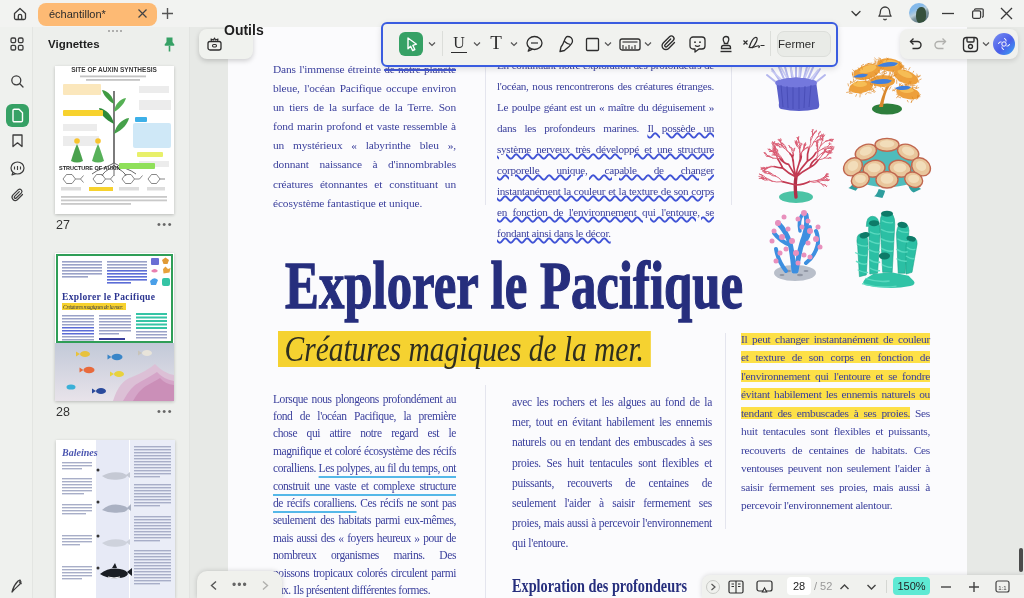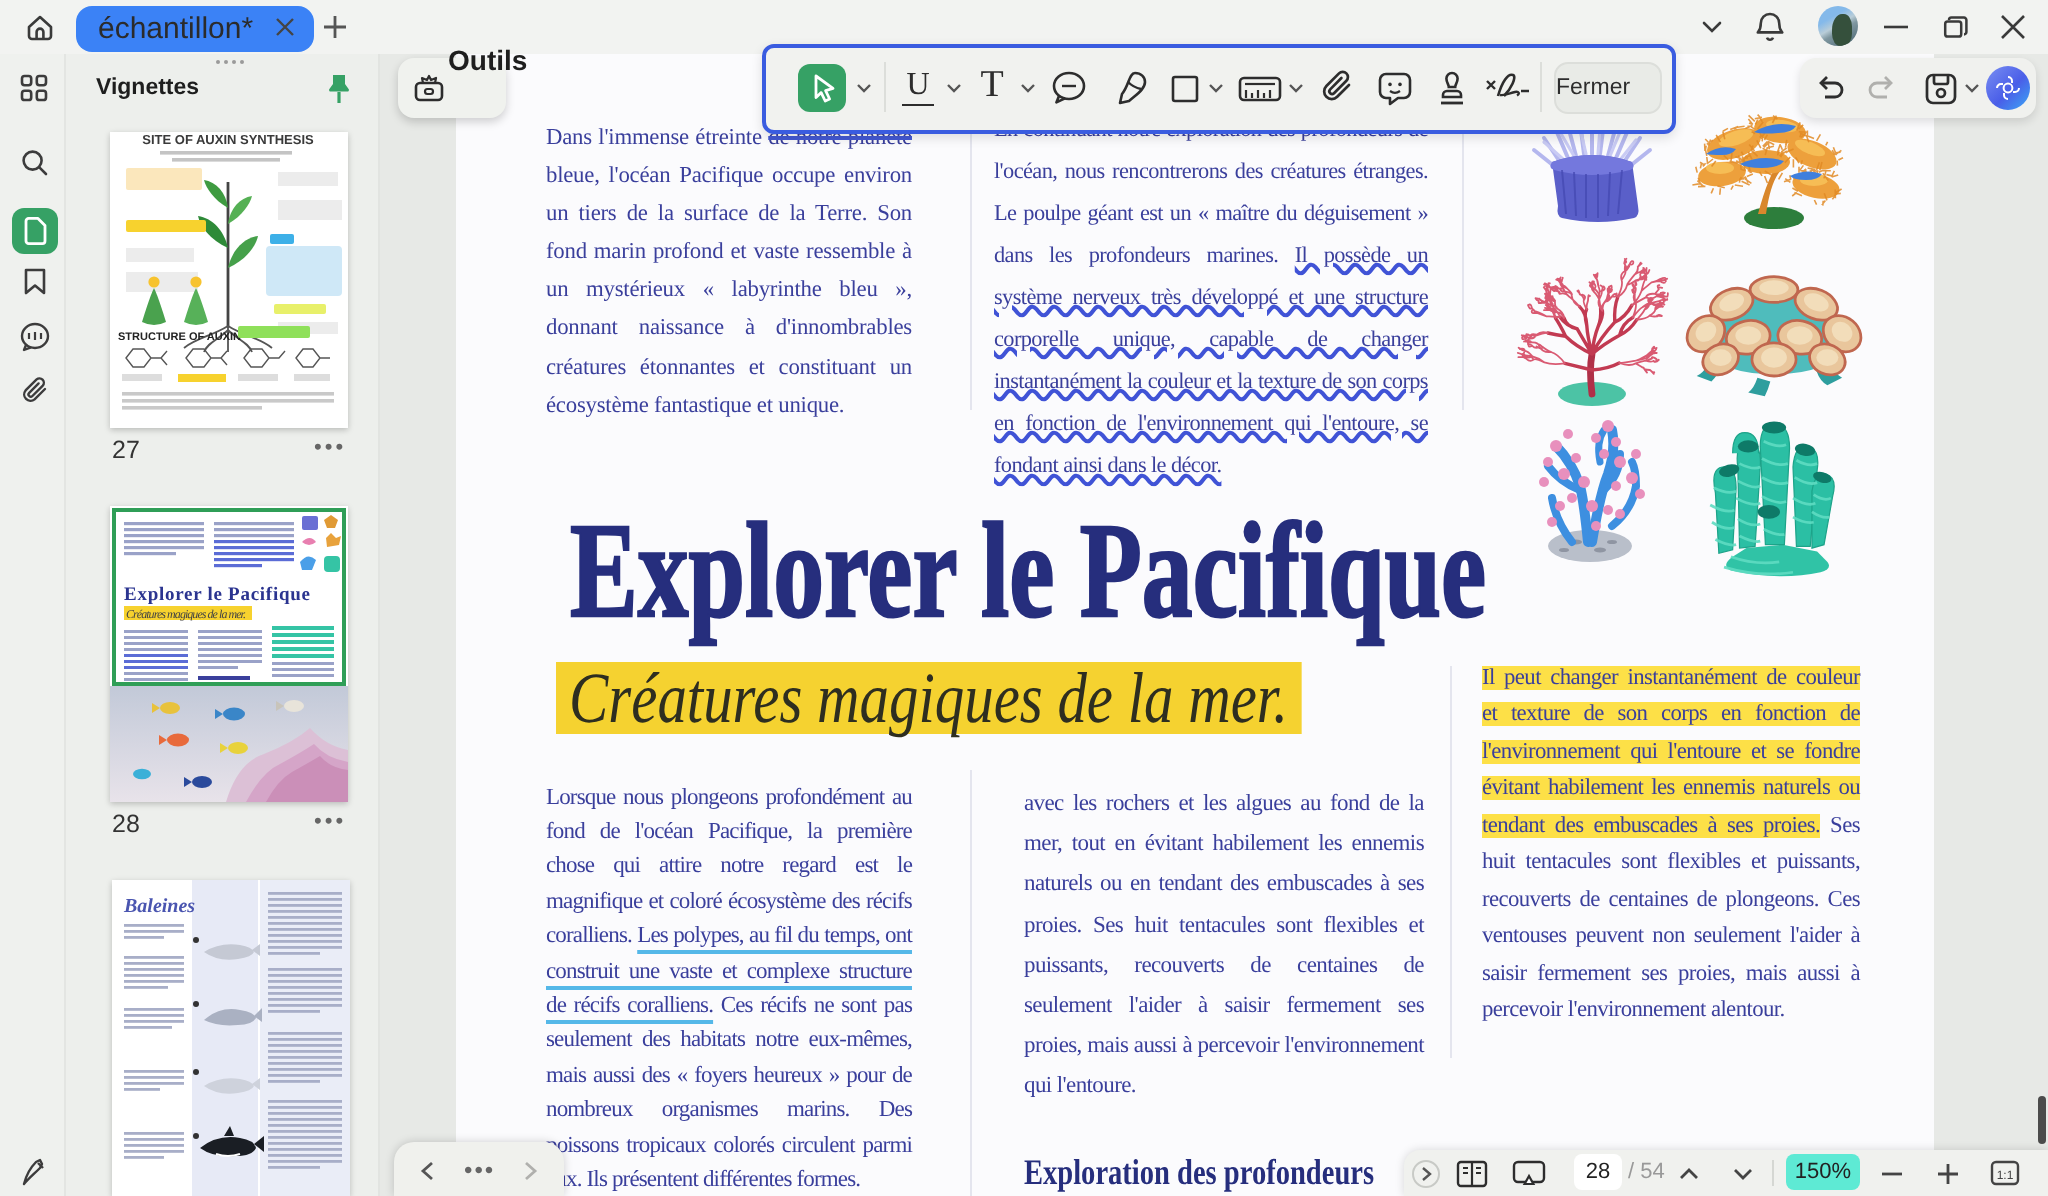--- a/index.html
+++ b/index.html
@@ -1,19 +1,19 @@
 <!DOCTYPE html>
 <html><head><meta charset="utf-8">
 <style>
 *{margin:0;padding:0;box-sizing:border-box}
 html,body{width:1024px;height:598px;overflow:hidden}
 body{font-family:"Liberation Sans",sans-serif;position:relative;background:#e7e9e6;color:#2d2d2d}
 .abs{position:absolute}
 #titlebar{position:absolute;left:0;top:0;width:1024px;height:27px;background:#f2f3f1}
-#tab{position:absolute;left:38px;top:3px;width:119px;height:23px;background:#3b82f6;border-radius:8px;font-size:15px;color:#2b2b2b;line-height:23px;padding-left:11px}
+#tab{position:absolute;left:38px;top:3px;width:119px;height:23px;background:#fdba74;border-radius:8px;font-size:11px;color:#2b2b2b;line-height:23px;padding-left:11px}
 #sidebar{position:absolute;left:0;top:27px;width:33px;height:571px;background:#eff1ee;border-right:1px solid #e3e5e2}
 #panel{position:absolute;left:33px;top:27px;width:157px;height:571px;background:#edefec;border-right:1px solid #e2e4e1}
 #page{position:absolute;left:228px;top:27px;width:739px;height:571px;background:#fbfbfd}
 .ser{font-family:"Liberation Serif",serif;color:#3a3f9c;position:absolute}
 .jl{display:block;text-align:justify;overflow:visible}
 .jl::after{content:"";display:inline-block;width:100%}
 .sq{text-decoration:underline;text-decoration-style:wavy;text-decoration-color:#4053d6;text-decoration-thickness:2px;text-underline-offset:0px}
 .strike{text-decoration:line-through;text-decoration-color:#4459d4;text-decoration-thickness:1.8px}
 .ul{text-decoration:underline;text-decoration-color:#55b8e8;text-decoration-thickness:1.6px;text-underline-offset:3.5px}
 .hl{background:#fde047}
@@ -374,21 +374,21 @@
 <div id="subt" class="ser">Créatures magiques de la mer.</div>
 
 <div id="c1bot" class="ser">
 <div class="jl">Lorsque nous plongeons profondément au</div>
 <div class="jl">fond de l'océan Pacifique, la première</div>
 <div class="jl">chose qui attire notre regard est le</div>
 <div class="jl">magnifique et coloré écosystème des récifs</div>
 <div class="jl">coralliens. <span class="ul">Les polypes, au fil du temps, ont</span></div>
 <div class="jl"><span class="ul">construit une vaste et complexe structure</span></div>
 <div class="jl"><span class="ul">de récifs coralliens.</span> Ces récifs ne sont pas</div>
-<div class="jl">seulement des habitats notre eux-mêmes,</div>
+<div class="jl">seulement des habitats parmi eux-mêmes,</div>
 <div class="jl">mais aussi des «&nbsp;foyers heureux&nbsp;» pour de</div>
 <div class="jl">nombreux organismes marins. Des</div>
 <div class="jl">poissons tropicaux colorés circulent parmi</div>
 <div>eux. Ils présentent différentes formes.</div>
 </div>
 
 <div id="c2bot" class="ser">
 <div class="jl">avec les rochers et les algues au fond de la</div>
 <div class="jl">mer, tout en évitant habilement les ennemis</div>
 <div class="jl">naturels ou en tendant des embuscades à ses</div>
@@ -400,21 +400,21 @@
 </div>
 <div id="c2head" class="ser">Exploration des profondeurs</div>
 
 <div id="c3" class="ser">
 <div class="jl"><span class="hl">Il peut changer instantanément de couleur</span></div>
 <div class="jl"><span class="hl">et texture de son corps en fonction de</span></div>
 <div class="jl"><span class="hl">l'environnement qui l'entoure et se fondre</span></div>
 <div class="jl"><span class="hl">évitant habilement les ennemis naturels ou</span></div>
 <div class="jl"><span class="hl">tendant des embuscades à ses proies.</span> Ses</div>
 <div class="jl">huit tentacules sont flexibles et puissants,</div>
-<div class="jl">recouverts de centaines de plongeons. Ces</div>
+<div class="jl">recouverts de centaines de habitats. Ces</div>
 <div class="jl">ventouses peuvent non seulement l'aider à</div>
 <div class="jl">saisir fermement ses proies, mais aussi à</div>
 <div>percevoir l'environnement alentour.</div>
 </div>
 
 <div id="corals" class="abs" style="left:740px;top:55px;width:200px;height:240px">
 <svg width="200" height="240" viewBox="0 0 200 240">
 
 <g transform="translate(0,-4)">
 <g stroke="#b4b7ee" stroke-width="2" stroke-linecap="round" fill="none">
@@ -698,21 +698,21 @@
 <svg class="ic" style="left:728px;top:580px" width="16" height="14" viewBox="0 0 16 14">
       <rect x="1" y="1" width="14" height="12" rx="1.5" fill="none" stroke="#2d2d2d" stroke-width="1.2"></rect>
       <path d="M8 1 v12" stroke="#2d2d2d" stroke-width="1.1"></path>
       <path d="M3.5 4 h2.5 M3.5 6.5 h2.5 M10 4 h2.5 M10 6.5 h2.5" stroke="#2d2d2d" stroke-width="1"></path>
     </svg>
 <svg class="ic" style="left:756px;top:580px" width="17" height="14" viewBox="0 0 17 14">
       <rect x="1" y="1" width="15" height="10" rx="2" fill="none" stroke="#2d2d2d" stroke-width="1.2"></rect>
       <path d="M8.5 8 l-2.2 4 h4.4 Z" fill="#fff" stroke="#2d2d2d" stroke-width="1.1"></path>
     </svg>
 <div class="ic" style="left:787px;top:577px;width:24px;height:18px;background:#fff;border-radius:4px;font-size:11px;color:#222;text-align:center;line-height:18px">28</div>
-<div class="ic" style="left:814px;top:580px;font-size:11px;color:#999;white-space:nowrap">/ 54</div>
+<div class="ic" style="left:814px;top:580px;font-size:11px;color:#999;white-space:nowrap">/ 52</div>
 <svg class="ic" style="left:839px;top:583px" width="11" height="8" viewBox="0 0 11 8">
       <path d="M1.5 6 5.5 2 9.5 6" fill="none" stroke="#444" stroke-width="1.4"></path>
     </svg>
 <svg class="ic" style="left:866px;top:583px" width="11" height="8" viewBox="0 0 11 8">
       <path d="M1.5 2 5.5 6 9.5 2" fill="none" stroke="#444" stroke-width="1.4"></path>
     </svg>
 <div class="ic" style="left:886px;top:580px;width:1px;height:13px;background:#d5d7d3"></div>
 <div class="ic" style="left:893px;top:577px;width:37px;height:18px;background:#5eead4;border-radius:4px;font-size:11px;color:#222;text-align:center;line-height:18px">150%</div>
 <svg class="ic" style="left:941px;top:586px" width="10" height="2" viewBox="0 0 10 2">
       <path d="M0 1 h10" stroke="#444" stroke-width="1.4"></path>

